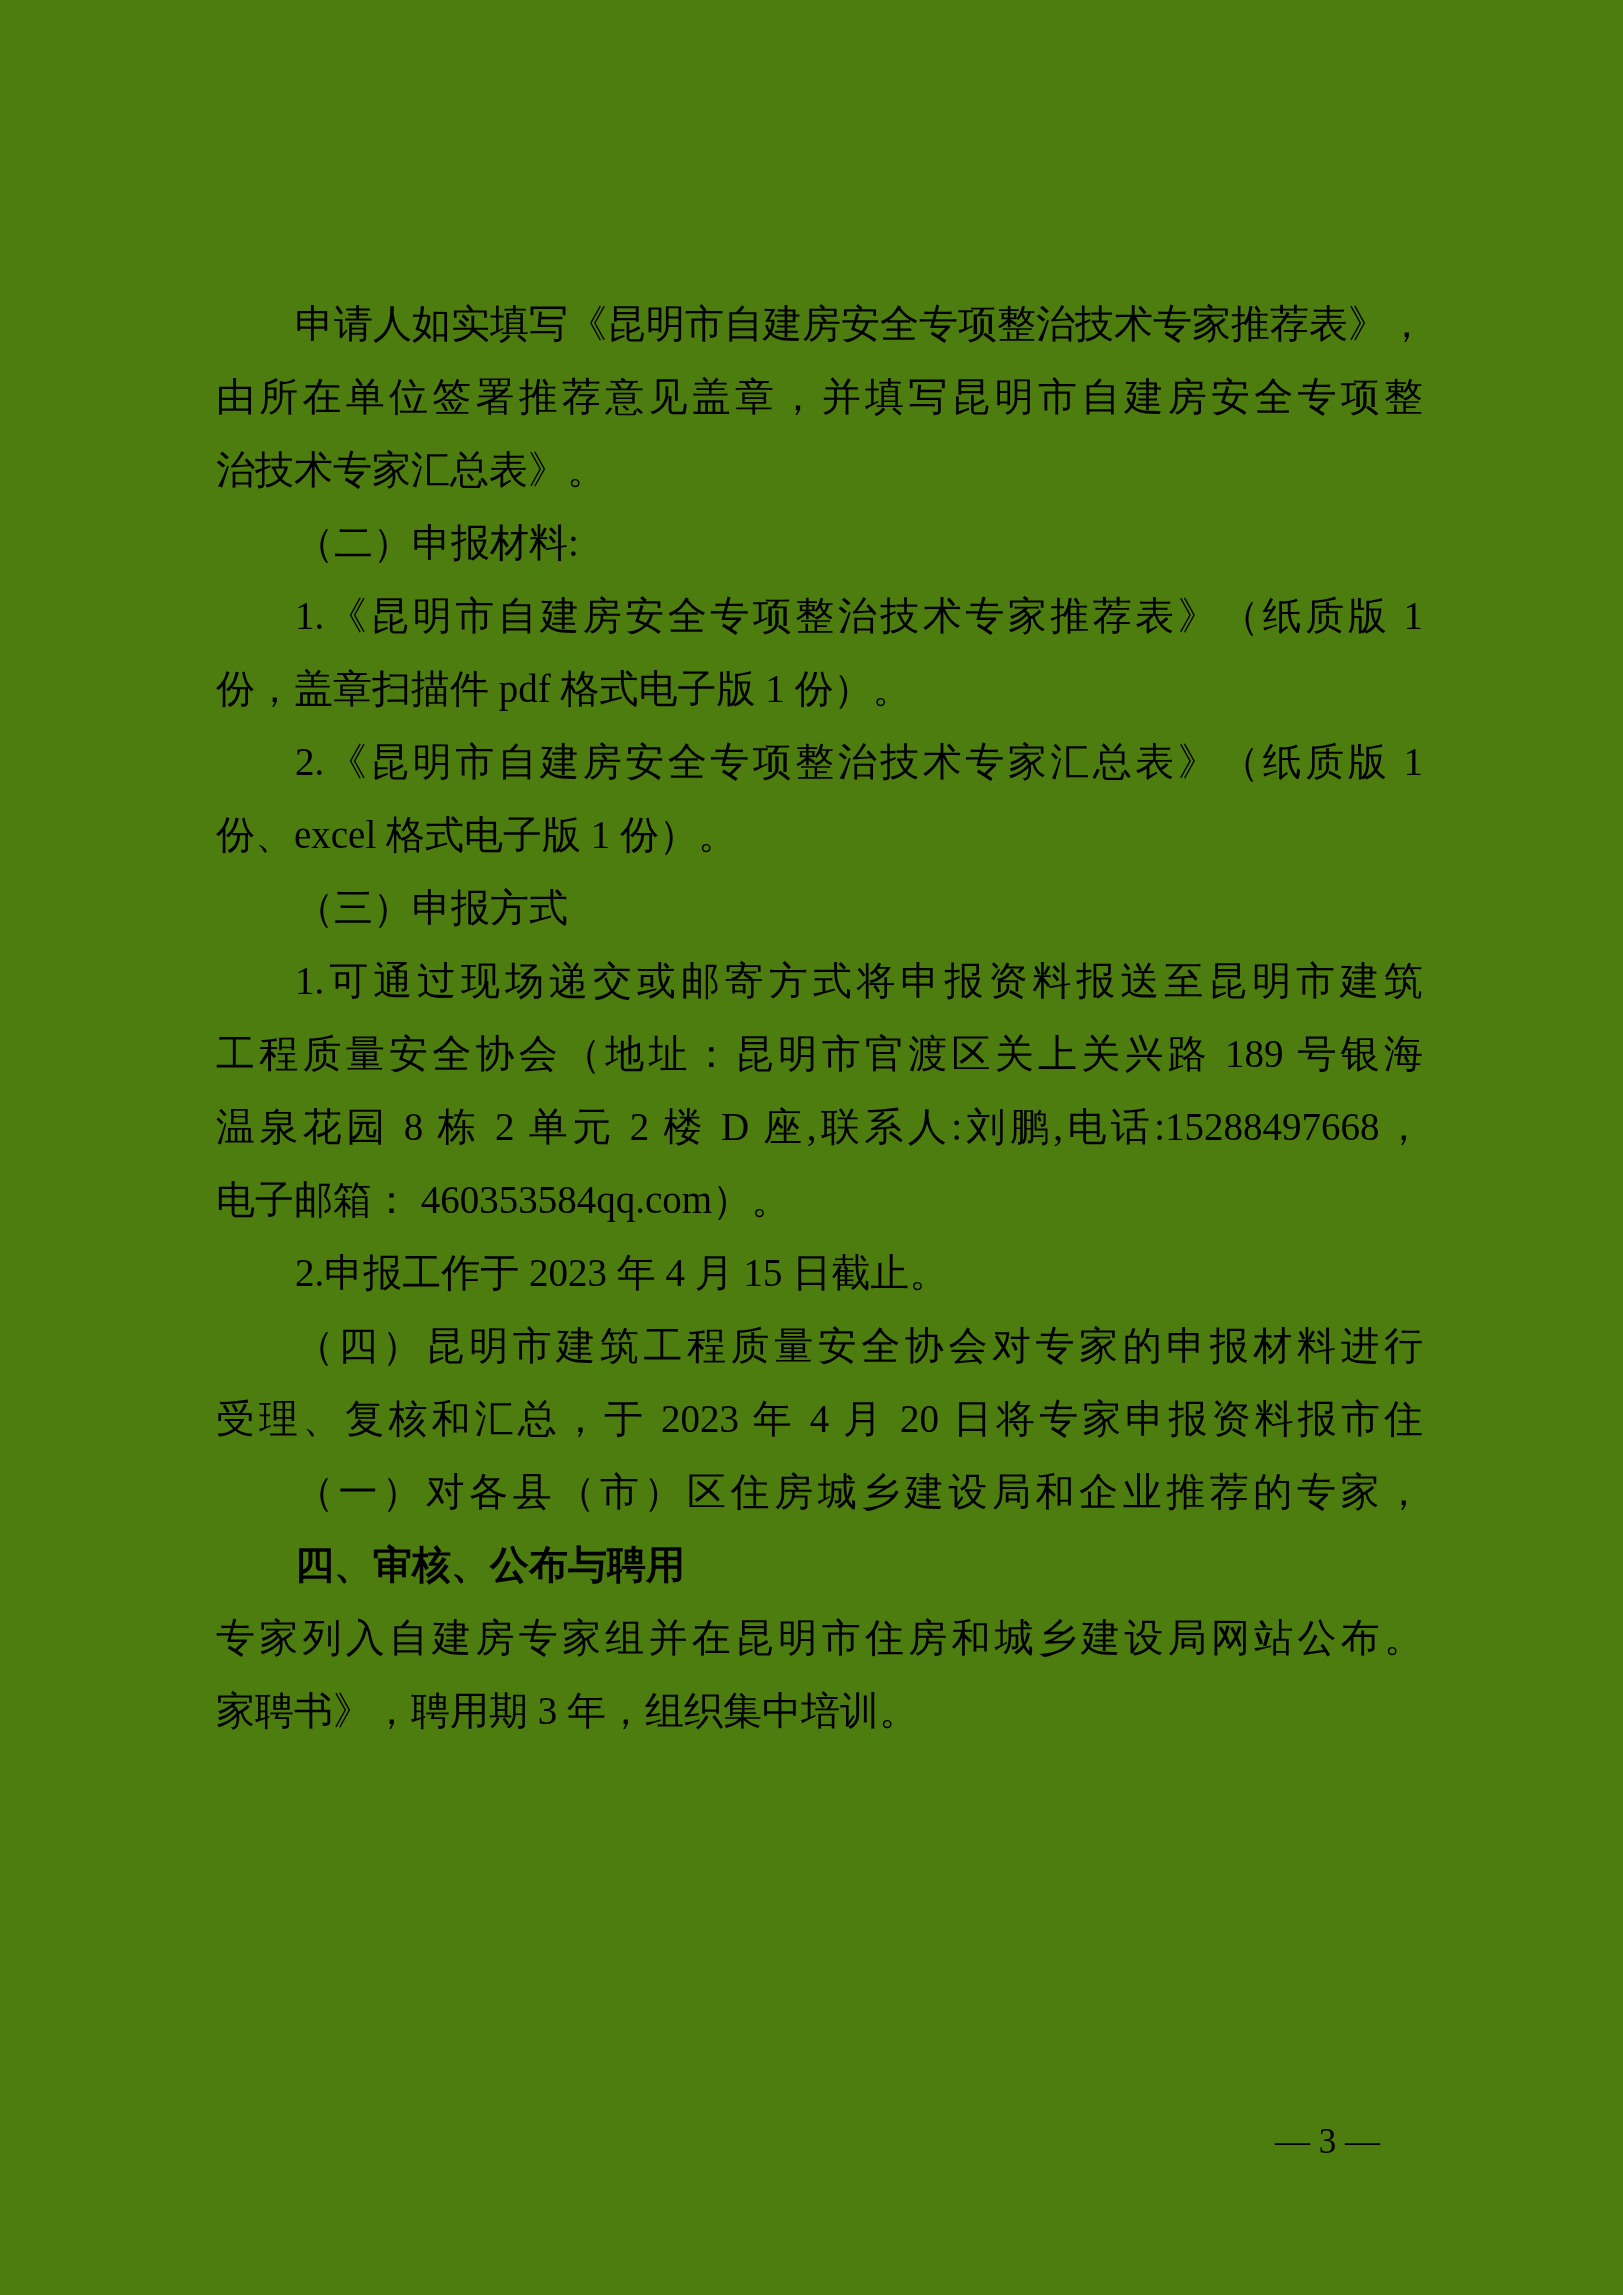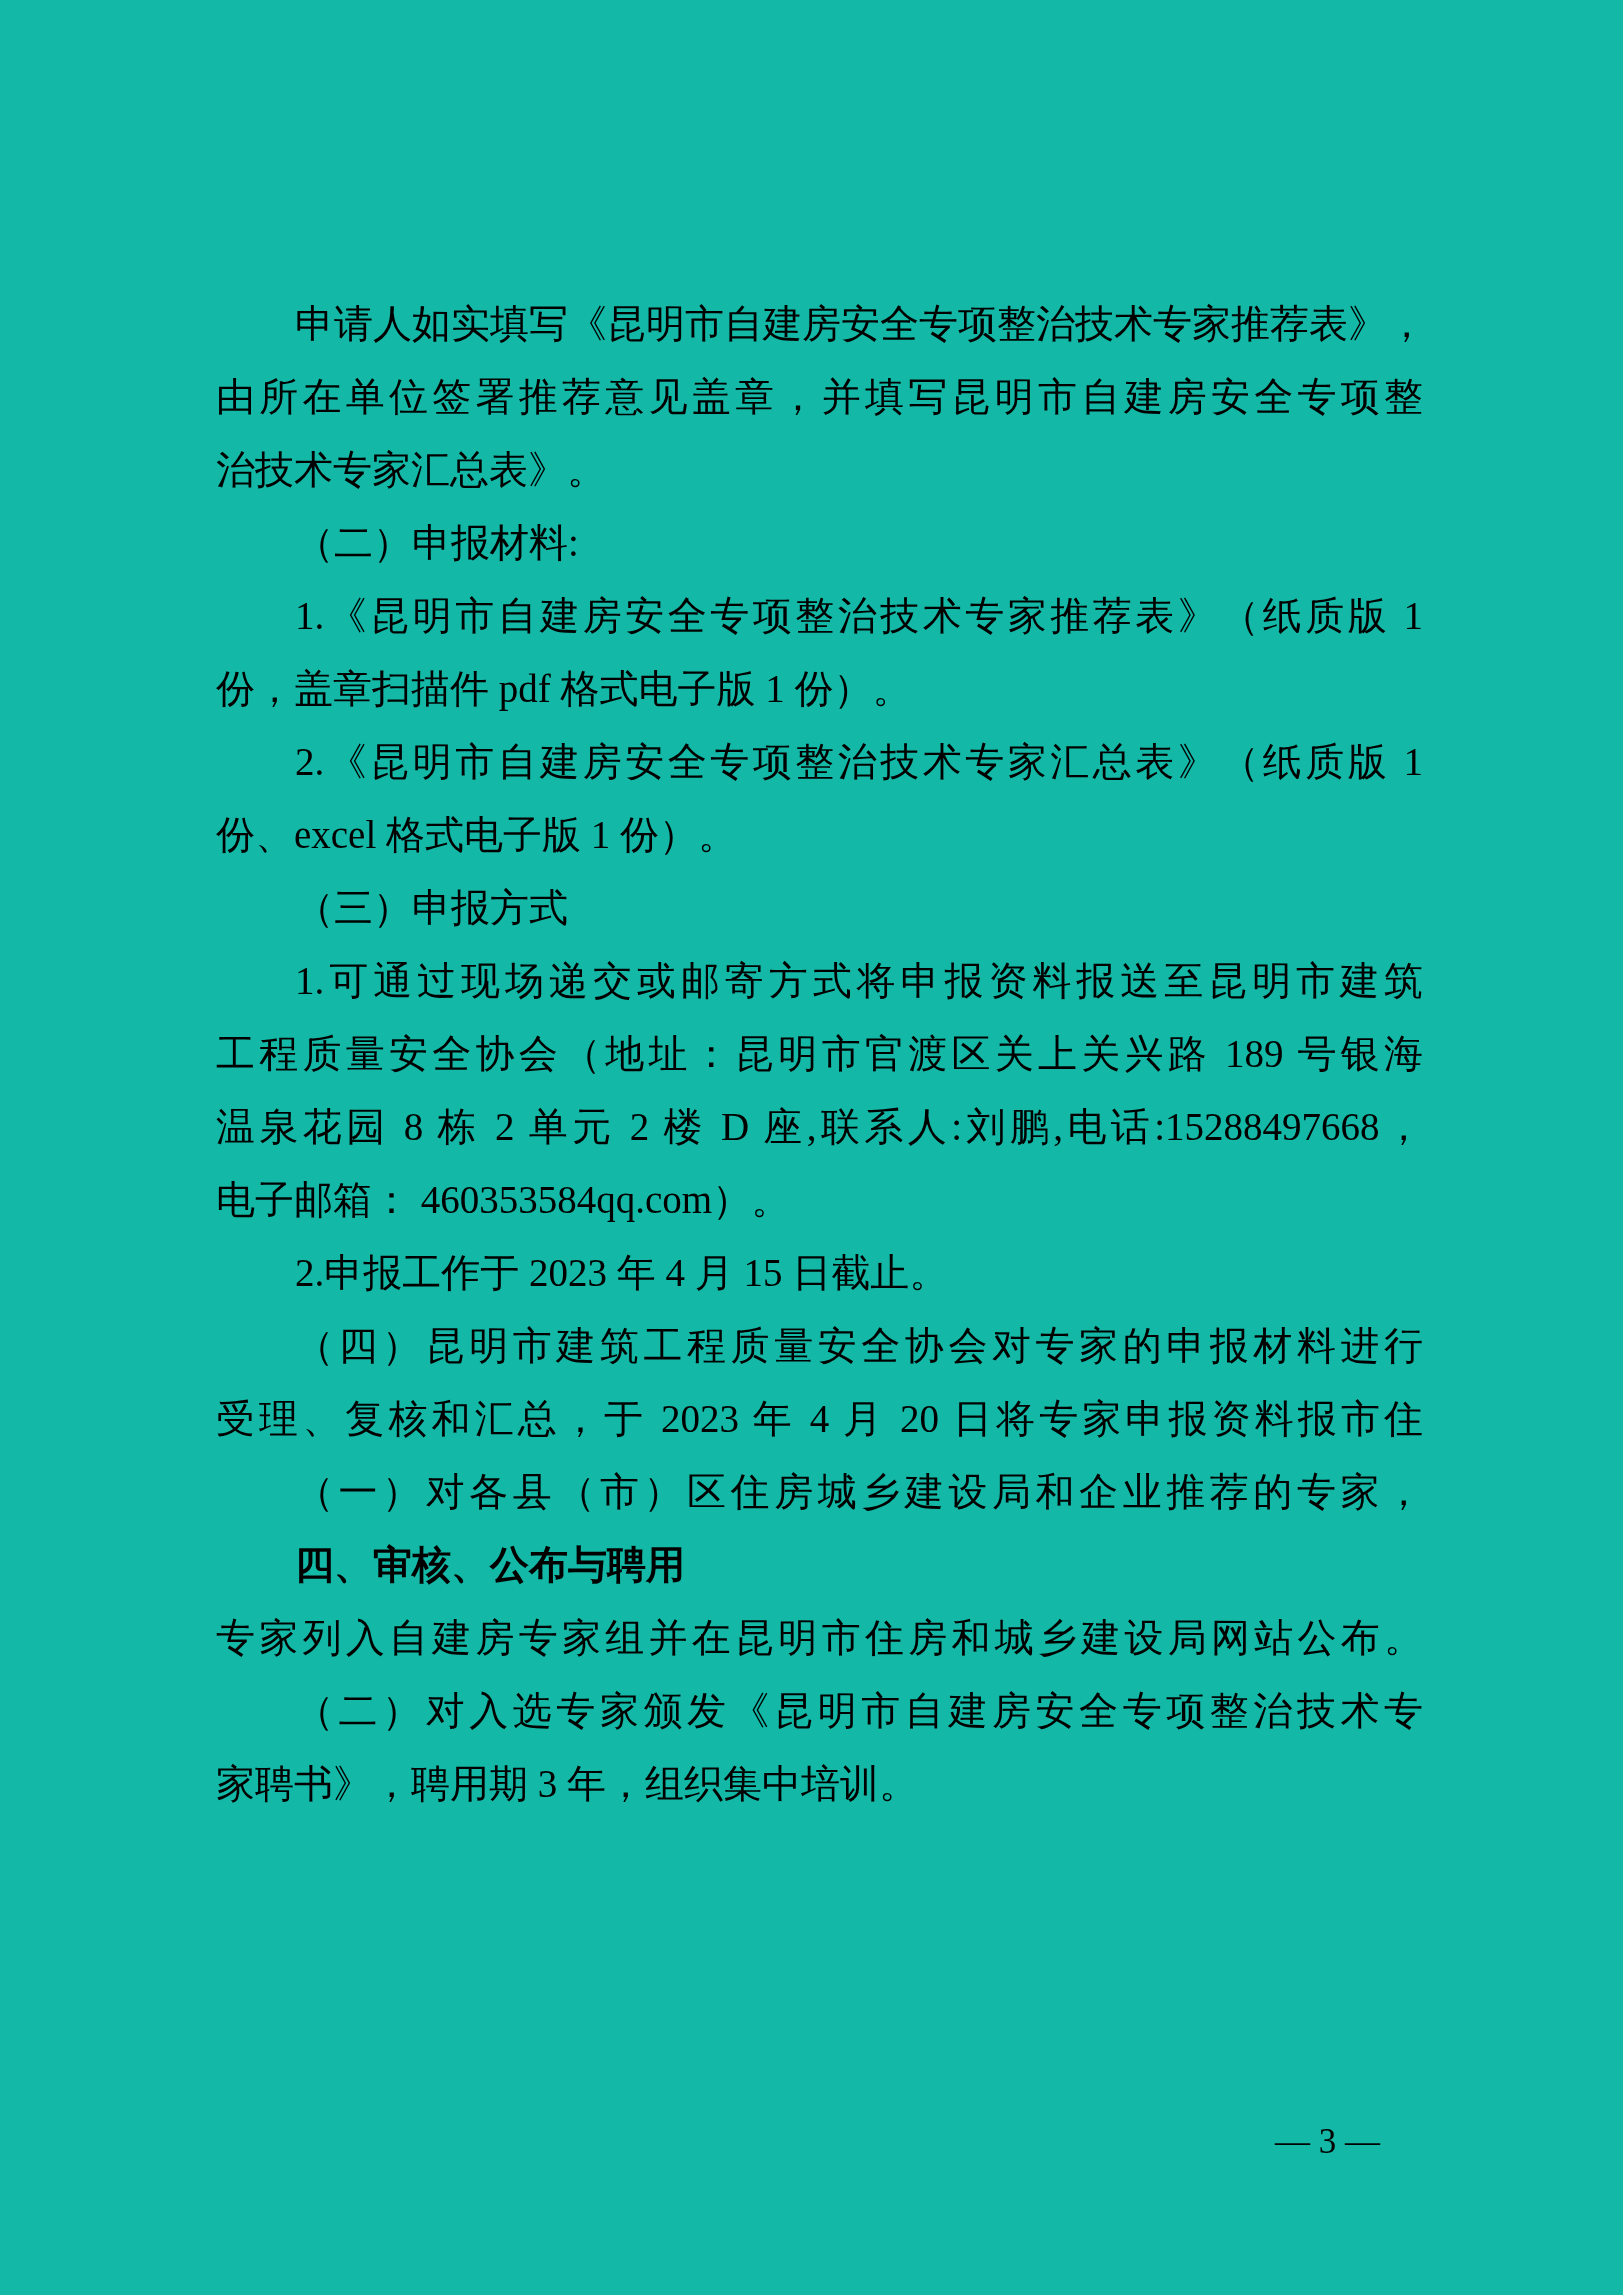--- a/index.html
+++ b/index.html
@@ -4,21 +4,21 @@
 <style>
   html, body {
     margin: 0;
     padding: 0;
     background: #ffffff;
   }
   .page {
     position: relative;
     width: 1623px;
     height: 2295px;
-    background: #14b8a6;
+    background: #4d7c0f;
     overflow: hidden;
     color: #000000;
   }
   .content {
     position: absolute;
     left: 216px;
     top: 287px;
     width: 1207px;
     font-family: "Liberation Serif", serif;
     font-size: 39px;
@@ -69,18 +69,17 @@
       <div class="line full indent">1.可通过现场递交或邮寄方式将申报资料报送至昆明市建筑</div>
       <div class="line full">工程质量安全协会（地址：昆明市官渡区关上关兴路 189 号银海</div>
       <div class="line full">温泉花园 8 栋 2 单元 2 楼 D 座,联系人:刘鹏,电话:15288497668，</div>
       <div class="line">电子邮箱： 460353584qq.com）。</div>
       <div class="line indent">2.申报工作于 2023 年 4 月 15 日截止。</div>
       <div class="line full indent">（四）昆明市建筑工程质量安全协会对专家的申报材料进行</div>
       <div class="line full">受理、复核和汇总，于 2023 年 4 月 20 日将专家申报资料报市住</div>
       <div class="line full indent">（一）对各县（市）区住房城乡建设局和企业推荐的专家，</div>
       <div class="line indent heading">四、审核、公布与聘用</div>
       <div class="line full">专家列入自建房专家组并在昆明市住房和城乡建设局网站公布。</div>
-      <div class="line full indent">（二）对入选专家颁发《昆明市自建房安全专项整治技术专</div>
       <div class="line">家聘书》，聘用期 3 年，组织集中培训。</div>
     </div>
   <div class="footer">— 3 —</div>
 </div>
 
 
 </body></html>

